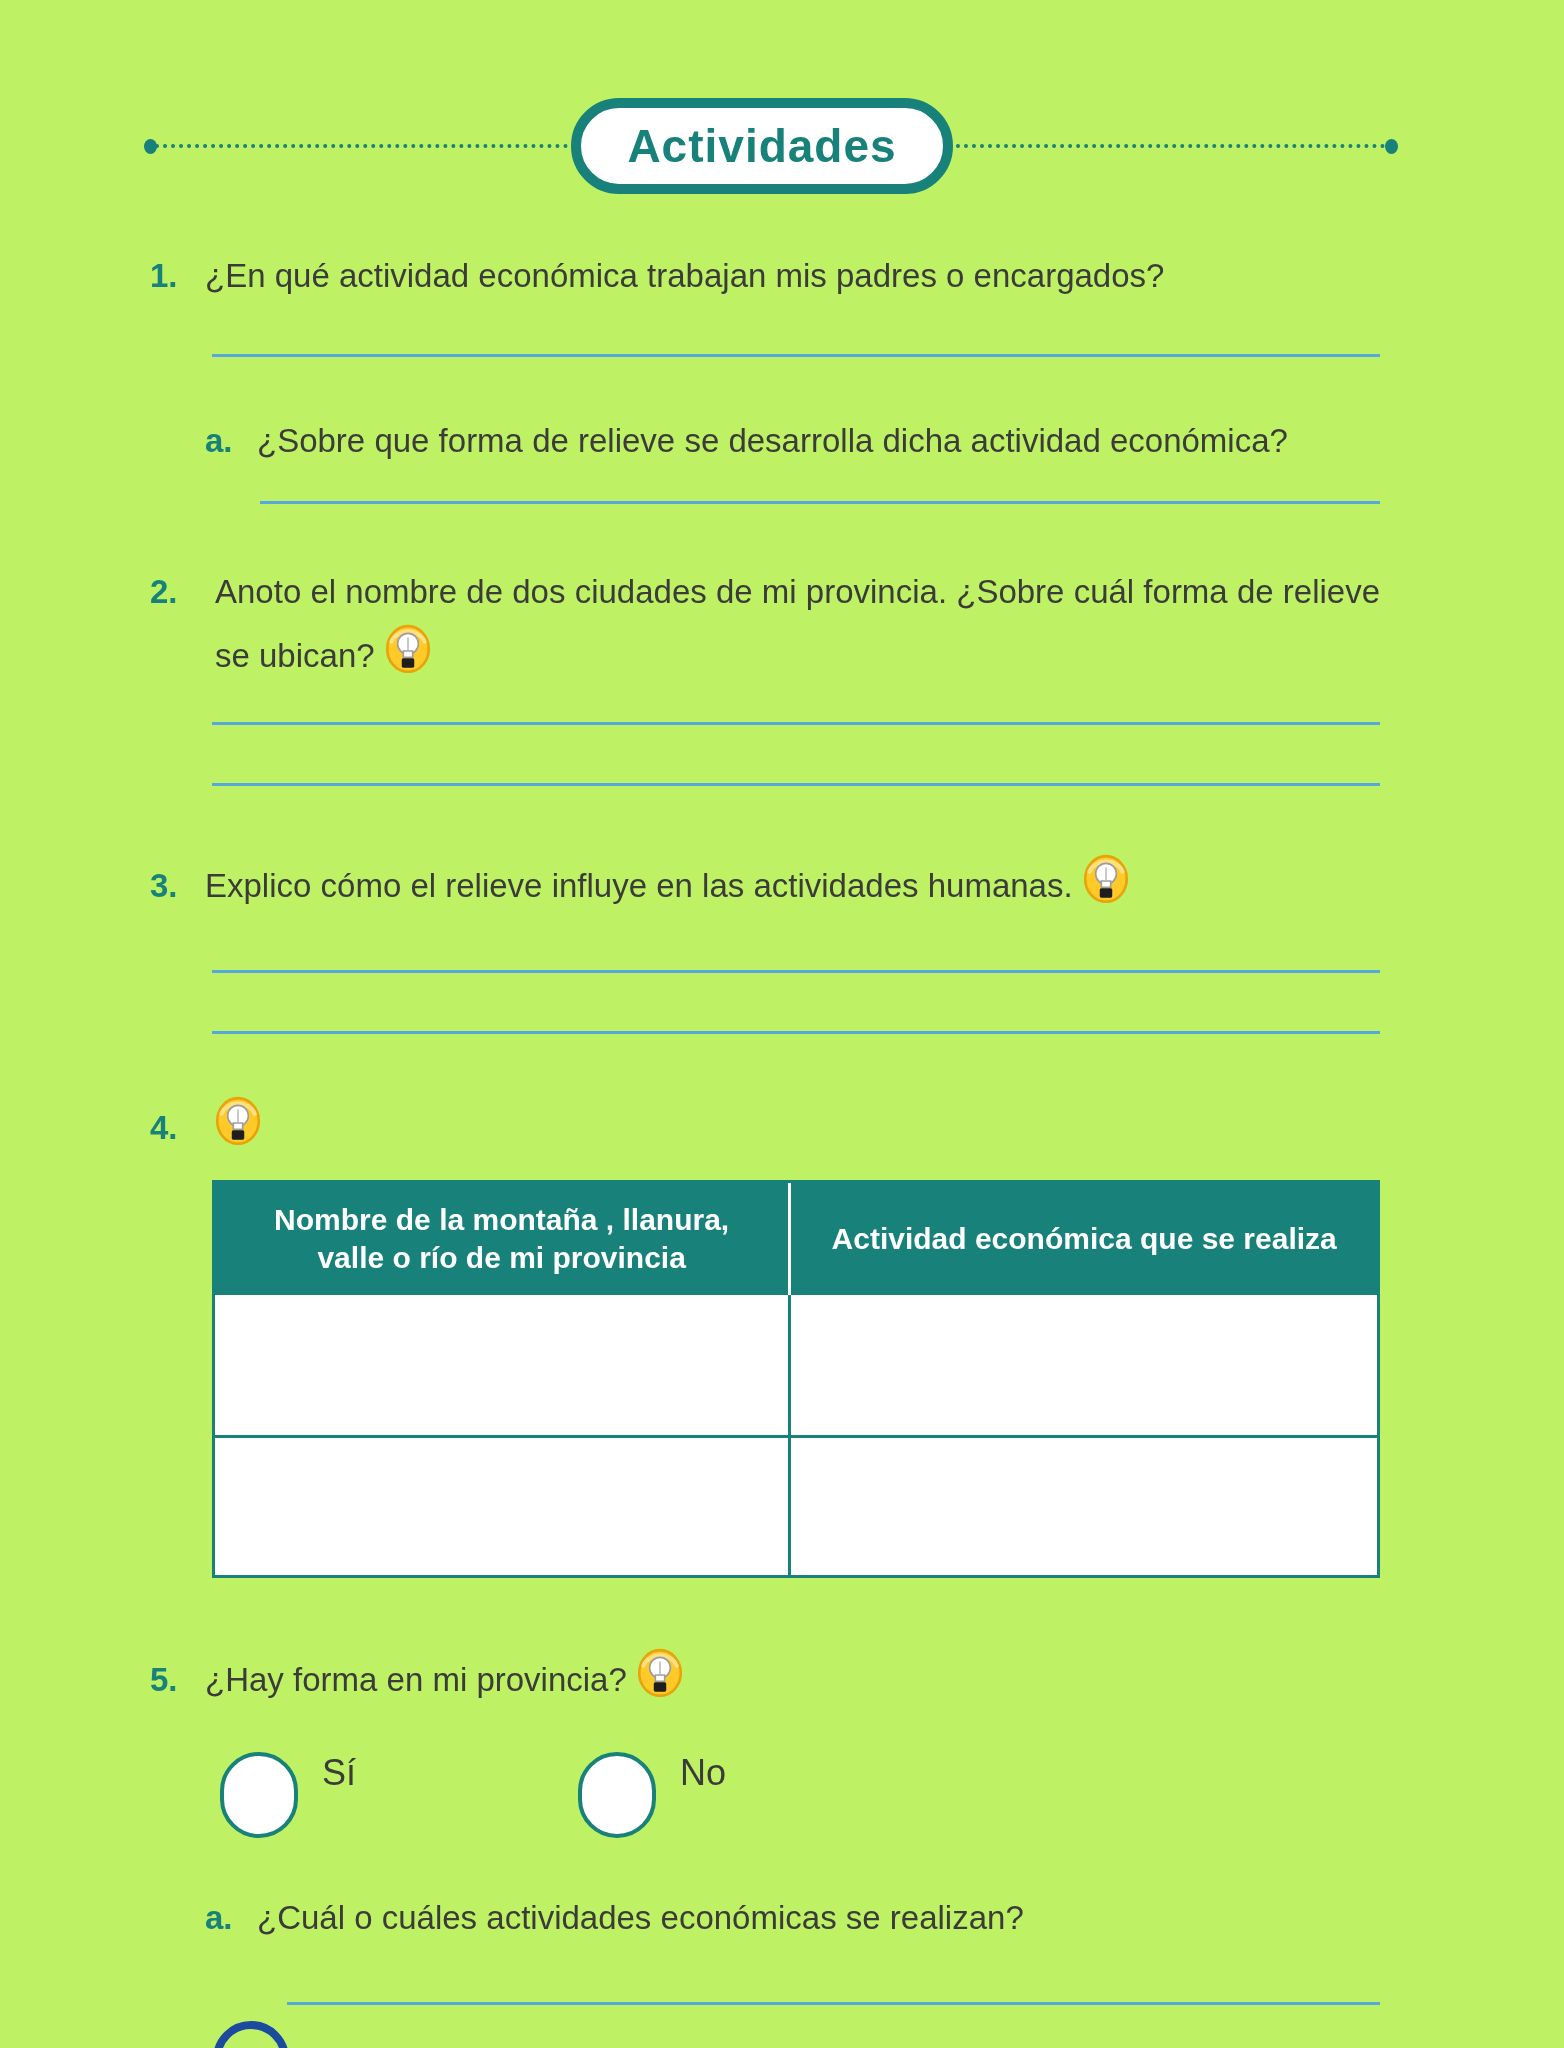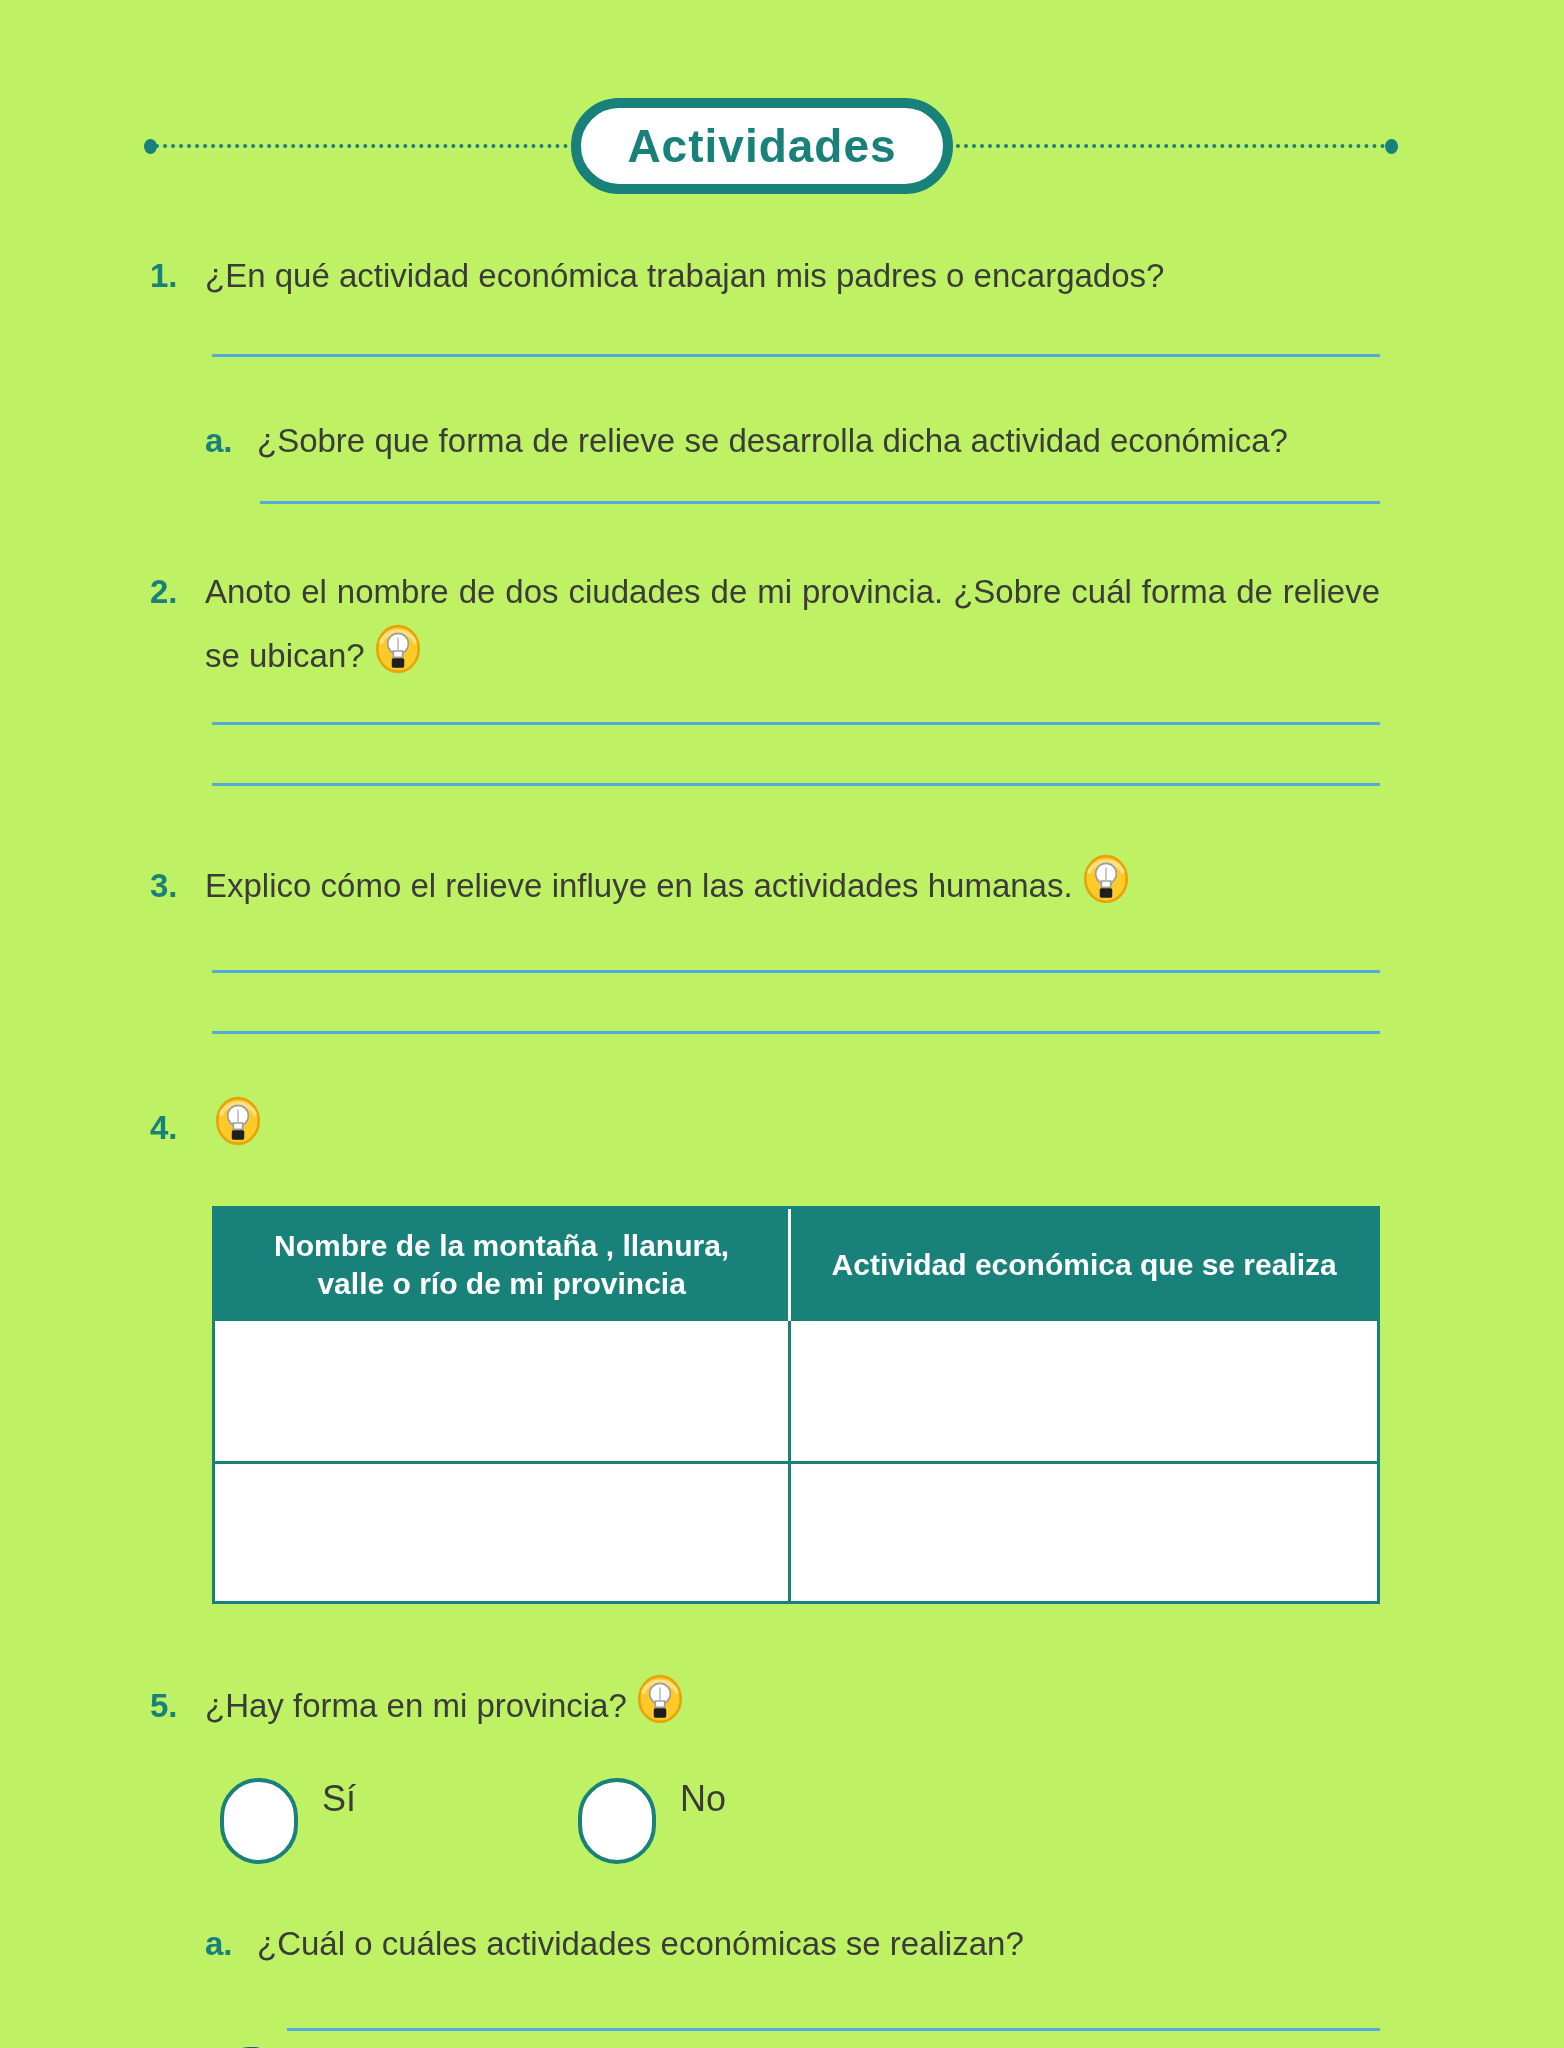--- a/index.html
+++ b/index.html
@@ -45,39 +45,39 @@
     font-size:46px;font-weight:bold;color:var(--teal,#17817A);letter-spacing:1px;
   }
 
   
   .q{display:flex;align-items:flex-start;font-size:33px;line-height:64px;}
   .qnum{
     width:55px;flex-shrink:0;
     color:var(--teal,#17817A);font-weight:bold;
   }
   .qtext{flex:1;}
-  .q.justified .qtext{text-align:justify;}
+  .q.justified .qtext{text-align:justify;margin-left:10px;}
   .sub{display:flex;align-items:flex-start;font-size:33px;line-height:64px;margin-left:55px;}
   .subletter{width:52px;flex-shrink:0;color:var(--teal,#17817A);font-weight:bold;}
 
   
   .ans-line{
     border-bottom:3px solid var(--line_blue,#55A9DC);
     height:0;margin-left:62px;width:1168px;
   }
 
   
   .bulb{
     display:inline-block;width:46px;height:54px;
     vertical-align:middle;position:relative;top:-8px;margin-left:10px;
   }
 
   
   .tbl{
-    margin-top:46px;margin-left:62px;width:1168px;
+    margin-top:20px;margin-left:62px;width:1168px;
     border:3px solid var(--teal,#17817A);
   }
   .thead{
     display:flex;background:var(--teal,#17817A);color:#ffffff;
     height:112px;
   }
   .thcell{
     display:flex;align-items:center;justify-content:center;text-align:center;
     font-weight:bold;font-size:30px;line-height:38px;padding:6px 30px;
   }

